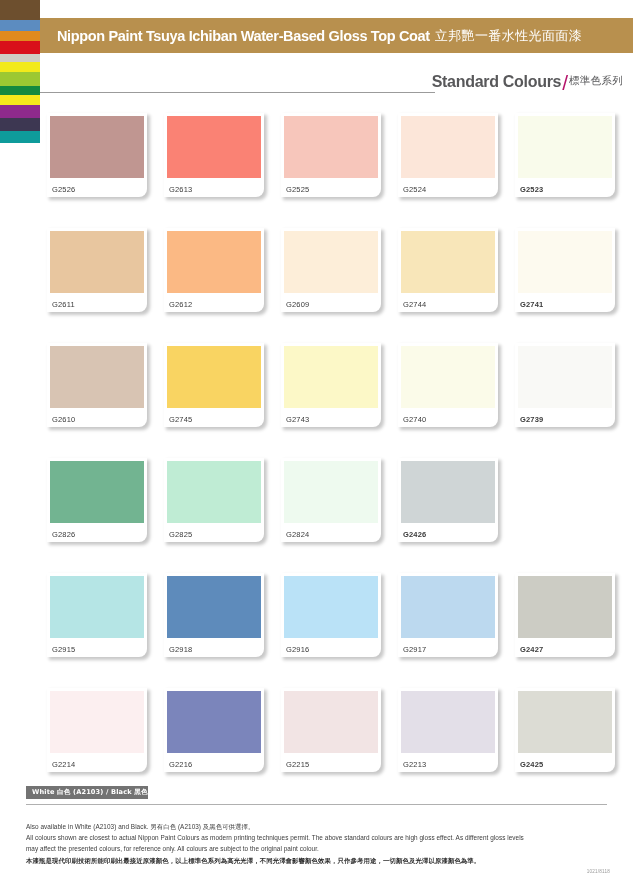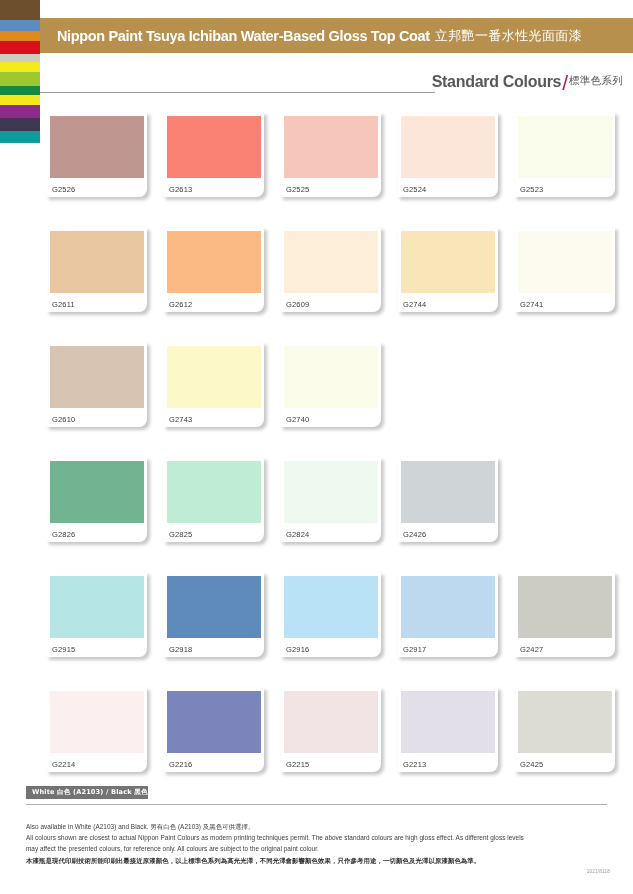--- a/index.html
+++ b/index.html
@@ -130,21 +130,21 @@
     position: relative;
     width: 100px;
     height: 84px;
     margin-right: 17px;
     background: #ffffff;
     border-radius: 0 0 8px 0;
     box-shadow: 2.5px 2.5px 3.5px rgba(0,0,0,0.22);
     box-sizing: border-box;
     padding: 3px 3px 0 3px;
   }
-  .swatch-card:last-child { margin-right: 0; }
+  .swatch-card:last-child { margin-right: 0; font-weight: bold; }
   .swatch-chip {
     width: 94px;
     height: 62px;
     display: block;
   }
   .swatch-code {
     position: absolute;
     left: 5px;
     bottom: 3px;
     font-size: 7.5px;
@@ -300,26 +300,34 @@
           <div class="swatch-chip" style="background: rgb(253, 250, 239);"></div>
           <div class="swatch-code">G2741</div>
         </div>
       </div>
       <div class="swatch-row">
         <div class="swatch-card">
           <div class="swatch-chip" style="background: rgb(216, 196, 179);"></div>
           <div class="swatch-code">G2610</div>
         </div>
         <div class="swatch-card">
+          <div class="swatch-chip" style="background: rgb(249, 212, 98);"></div>
+          <div class="swatch-code">G2745</div>
+        </div>
+        <div class="swatch-card">
           <div class="swatch-chip" style="background: rgb(252, 248, 199);"></div>
           <div class="swatch-code">G2743</div>
         </div>
         <div class="swatch-card">
           <div class="swatch-chip" style="background: rgb(251, 251, 233);"></div>
           <div class="swatch-code">G2740</div>
+        </div>
+        <div class="swatch-card">
+          <div class="swatch-chip" style="background: rgb(249, 249, 246);"></div>
+          <div class="swatch-code">G2739</div>
         </div>
       </div>
       <div class="swatch-row">
         <div class="swatch-card">
           <div class="swatch-chip" style="background: rgb(114, 180, 145);"></div>
           <div class="swatch-code">G2826</div>
         </div>
         <div class="swatch-card">
           <div class="swatch-chip" style="background: rgb(191, 236, 212);"></div>
           <div class="swatch-code">G2825</div>

